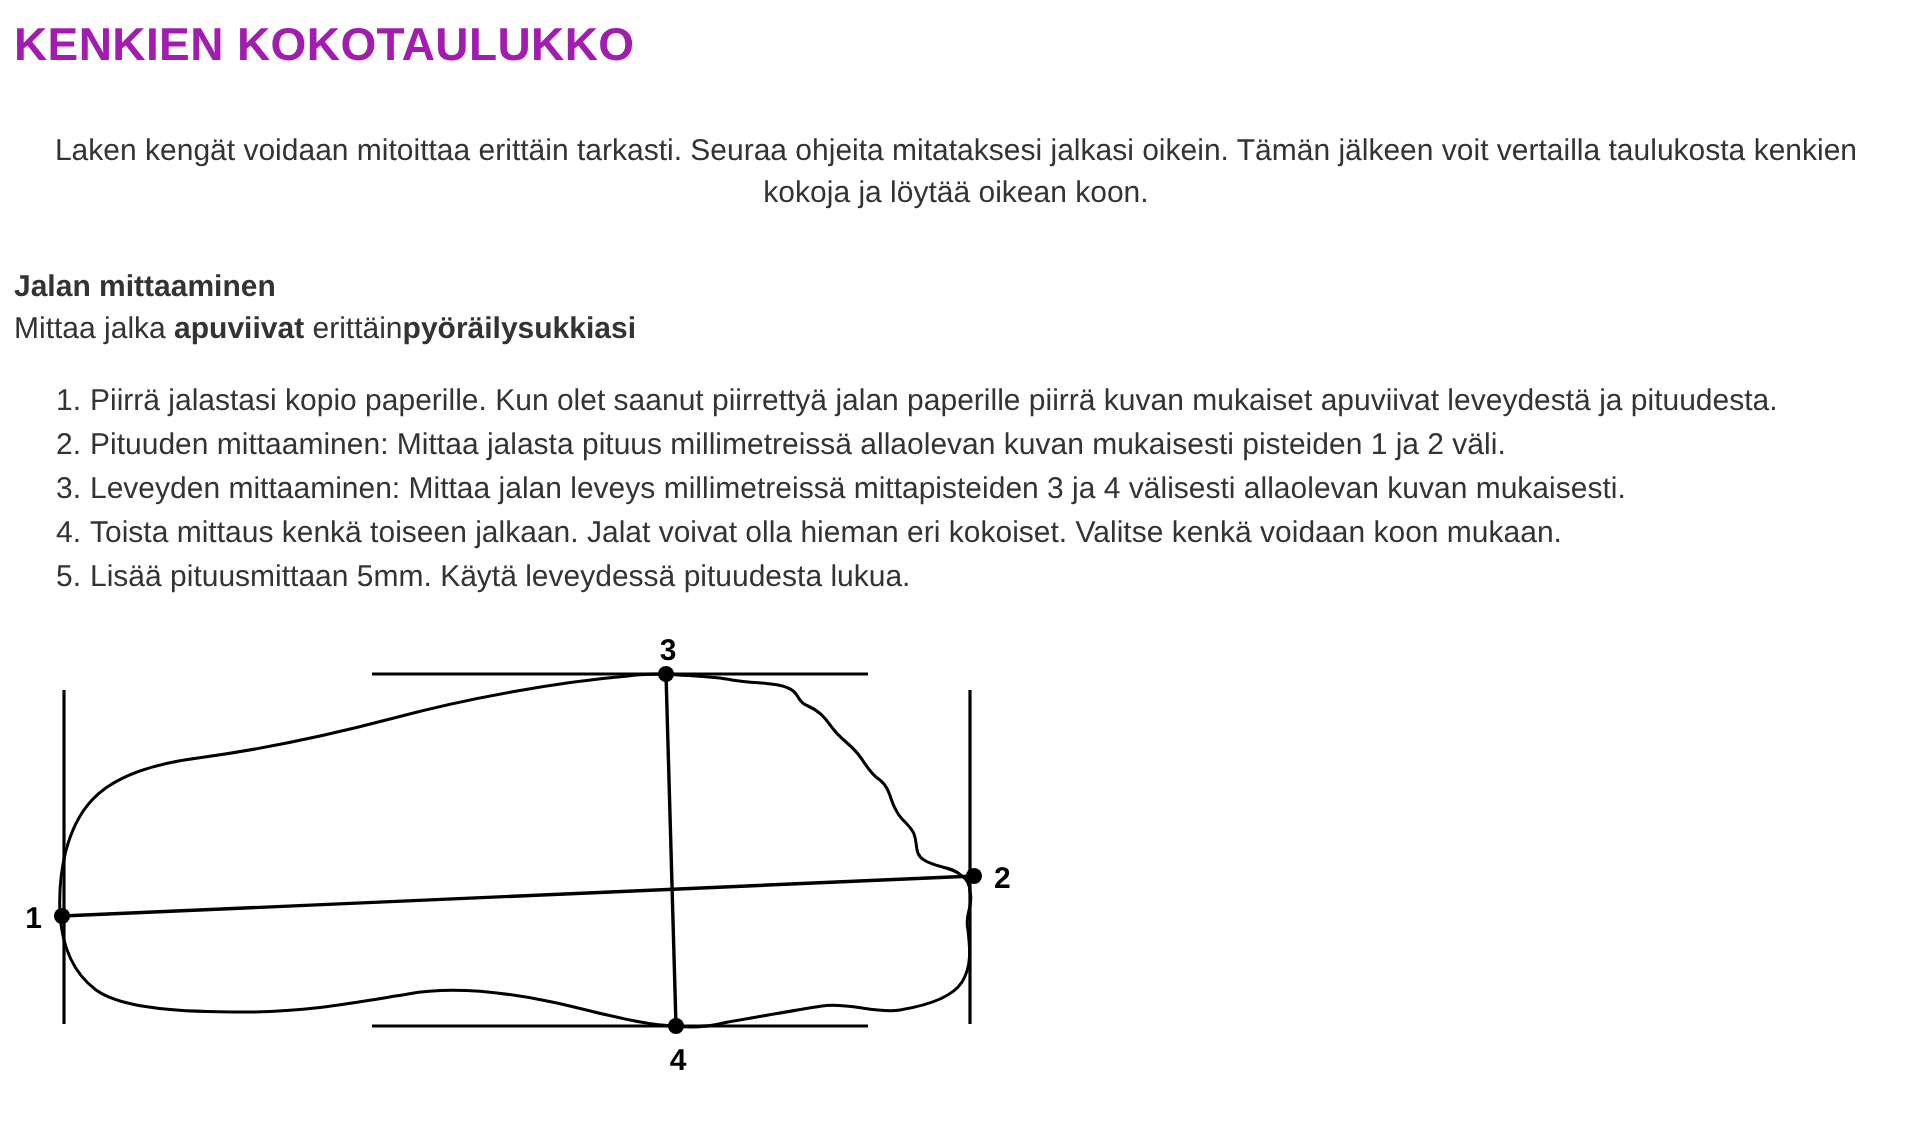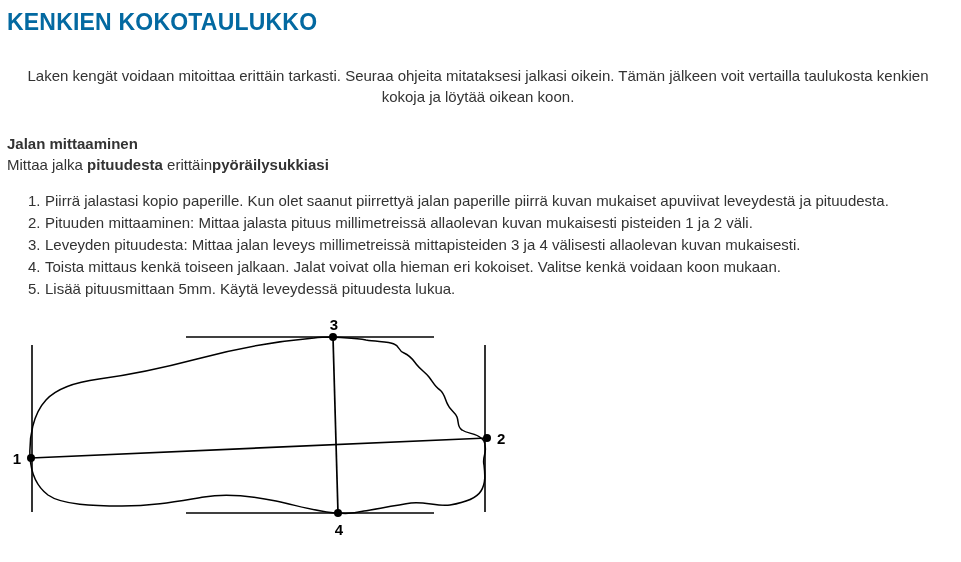--- a/index.html
+++ b/index.html
@@ -11,21 +11,21 @@
     color: #333333;
     font-size: 15px;
     line-height: 21px;
   }
   .page { padding: 6px 12px 0 7px; }
   h1.title {
     margin: 2px 0 0 0;
     font-size: 23px;
     line-height: 29px;
     font-weight: 700;
-    color: #0369a1;
+    color: #a21caf;
     letter-spacing: 0.2px;
   }
   .intro {
     margin: 28px 0 0 0;
     max-width: 946px;
     text-align: center;
   }
   .subhead-block { margin-top: 26px; }
   .subhead {
     font-weight: 700;
@@ -61,35 +61,35 @@
 <body>
 
 <div class="page">
 
   <h1 class="title">KENKIEN KOKOTAULUKKO</h1>
 
   <p class="intro">Laken kengät voidaan mitoittaa erittäin tarkasti. Seuraa ohjeita mitataksesi jalkasi oikein. Tämän jälkeen voit vertailla taulukosta kenkien kokoja ja löytää oikean koon.</p>
 
   <div class="subhead-block">
     <p class="subhead">Jalan mittaaminen</p>
-    <p class="subline"><span>Mittaa jalka </span><b>pituudesta</b><span> erittäin</span><b>pyöräilysukkiasi</b></p>
+    <p class="subline"><span>Mittaa jalka </span><b>apuviivat</b><span> erittäin</span><b>pyöräilysukkiasi</b></p>
   </div>
 
   <div class="instruction-list">
     <div class="instruction-item">
       <span class="instruction-num">1.</span>
       <span class="instruction-text"><b></b><span>Piirrä jalastasi kopio paperille. Kun olet saanut piirrettyä jalan paperille piirrä kuvan mukaiset apuviivat leveydestä ja pituudesta.</span></span>
     </div>
     <div class="instruction-item">
       <span class="instruction-num">2.</span>
       <span class="instruction-text"><b>Pituuden mittaaminen:</b><span> Mittaa jalasta pituus millimetreissä allaolevan kuvan mukaisesti pisteiden 1 ja 2 väli.</span></span>
     </div>
     <div class="instruction-item">
       <span class="instruction-num">3.</span>
-      <span class="instruction-text"><b>Leveyden pituudesta:</b><span> Mittaa jalan leveys millimetreissä mittapisteiden 3 ja 4 välisesti allaolevan kuvan mukaisesti.</span></span>
+      <span class="instruction-text"><b>Leveyden mittaaminen:</b><span> Mittaa jalan leveys millimetreissä mittapisteiden 3 ja 4 välisesti allaolevan kuvan mukaisesti.</span></span>
     </div>
     <div class="instruction-item">
       <span class="instruction-num">4.</span>
       <span class="instruction-text"><b>Toista mittaus kenkä toiseen jalkaan</b><span>. Jalat voivat olla hieman eri kokoiset. Valitse kenkä voidaan koon mukaan.</span></span>
     </div>
     <div class="instruction-item">
       <span class="instruction-num">5.</span>
       <span class="instruction-text"><b>Lisää pituusmittaan 5mm. Käytä leveydessä pituudesta lukua.</b><span></span></span>
     </div>
   </div>

